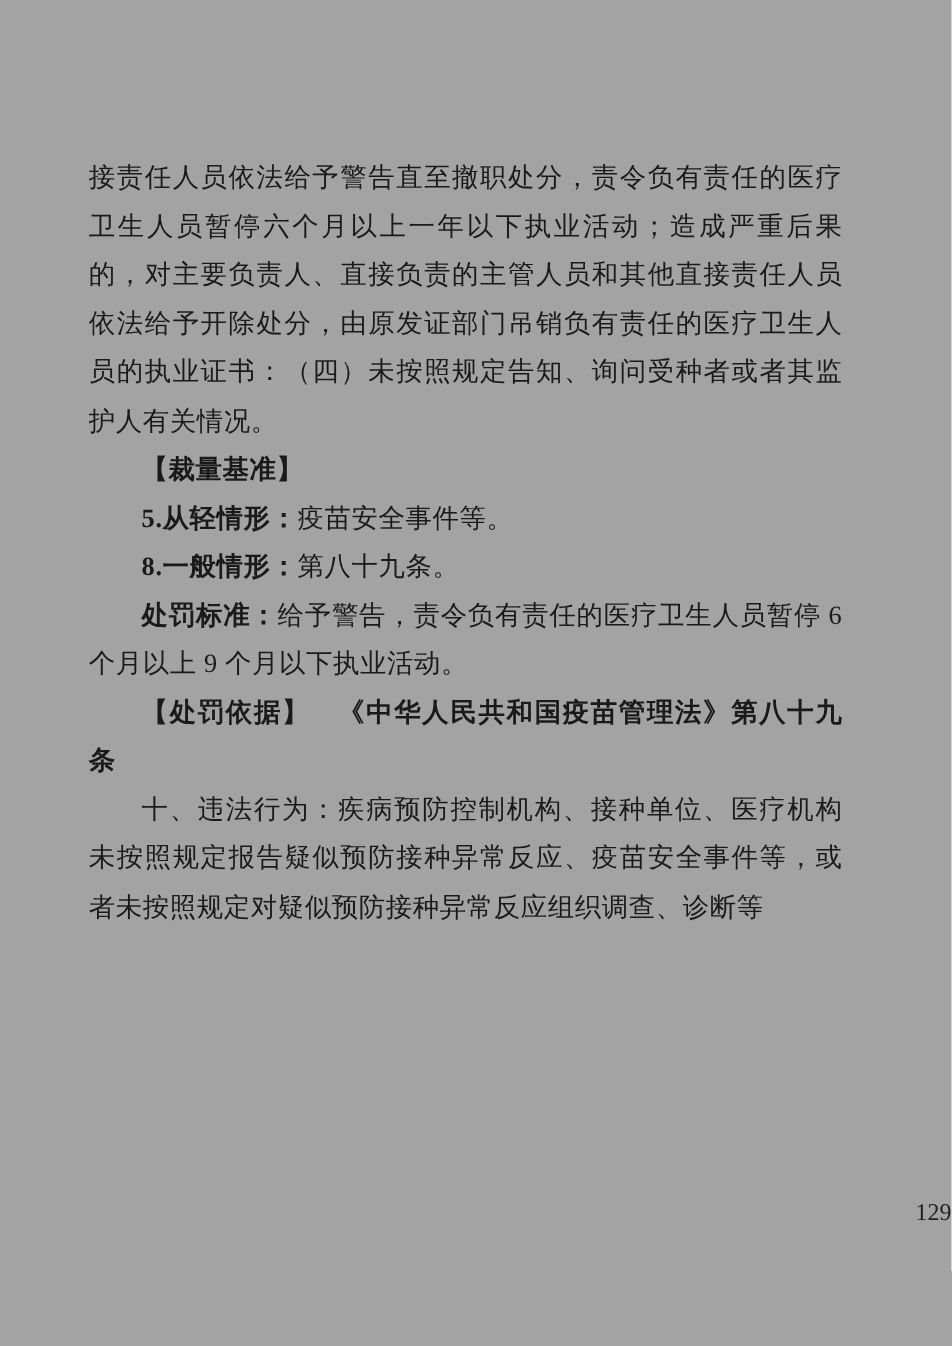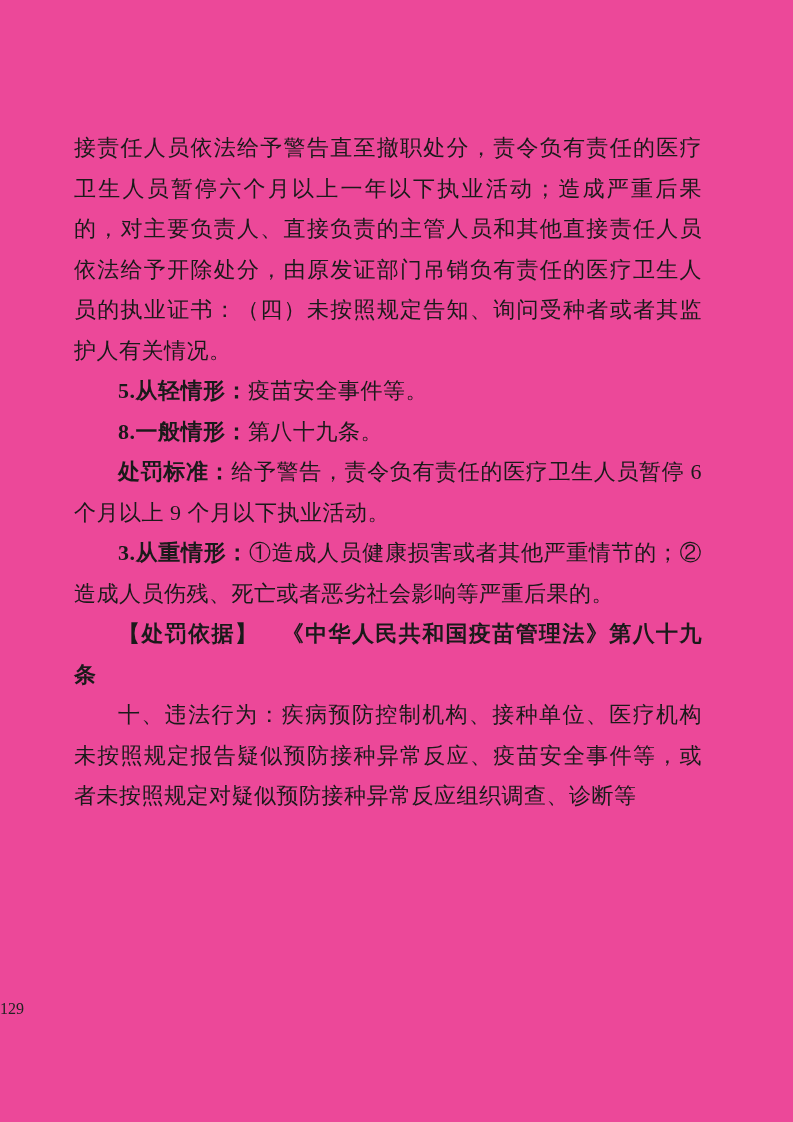--- a/index.html
+++ b/index.html
@@ -4,21 +4,21 @@
 <style>
   html, body {
     margin: 0;
     padding: 0;
     background: #ffffff;
   }
   .page {
     position: relative;
     width: 793px;
     height: 1122px;
-    background: #ec4899;
+    background: #a3a3a3;
     overflow: hidden;
     font-family: "Liberation Serif", "DejaVu Serif", serif;
     color: #1a1a1a;
   }
   .content {
     position: absolute;
     left: 74px;
     top: 128px;
     width: 628px;
     font-size: 22px;
@@ -34,44 +34,44 @@
     text-indent: 2em;
   }
   .run-bold {
     font-weight: 700;
   }
   .footer {
     position: absolute;
     left: 0;
     top: 1000px;
     width: 100%;
-    text-align: left;
-    font-size: 16px;
+    text-align: right;
+    font-size: 20px;
     color: #222222;
     font-family: "Liberation Serif", "DejaVu Serif", serif;
   }
 </style>
 </head>
 <body>
 
 <div class="page">
 
   <div class="content">
 
     <p><span>接责任人员依法给予警告直至撤职处分，责令负有责任的医疗卫生人员暂停六个月以上一年以下执业活动；造成严重后果的，对主要负责人、直接负责的主管人员和其他直接责任人员依法给予开除处分，由原发证部门吊销负有责任的医疗卫生人员的执业证书：（四）未按照规定告知、询问受种者或者其监护人有关情况。</span></p>
 
+    <p class="indent"><span class="run-bold">【裁量基准】</span></p>
 
     <p class="indent"><span class="run-bold">5.从轻情形：</span><span>疫苗安全事件等。</span></p>
 
 
     <p class="indent"><span class="run-bold">8.一般情形：</span><span>第八十九条。</span></p>
 
     <p class="indent"><span class="run-bold">处罚标准：</span><span>给予警告，责令负有责任的医疗卫生人员暂停 6 个月以上 9 个月以下执业活动。</span></p>
 
-    <p class="indent"><span class="run-bold">3.从重情形：</span><span>①造成人员健康损害或者其他严重情节的；②造成人员伤残、死亡或者恶劣社会影响等严重后果的。</span></p>
 
 
     <p class="indent"><span class="run-bold">【处罚依据】　《中华人民共和国疫苗管理法》第八十九条</span></p>
 
     <p class="indent"><span>十、违法行为：疾病预防控制机构、接种单位、医疗机构未按照规定报告疑似预防接种异常反应、疫苗安全事件等，或者未按照规定对疑似预防接种异常反应组织调查、诊断等</span></p>
 
 
   </div>
 
   <div class="footer">129</div>

